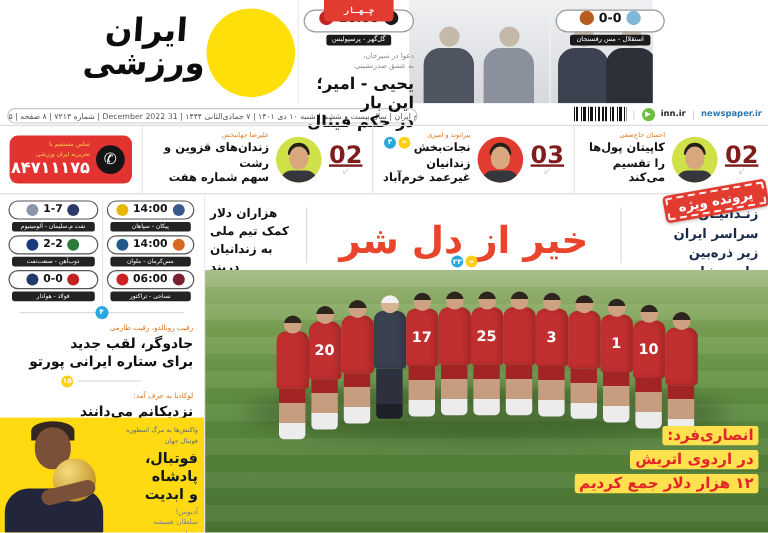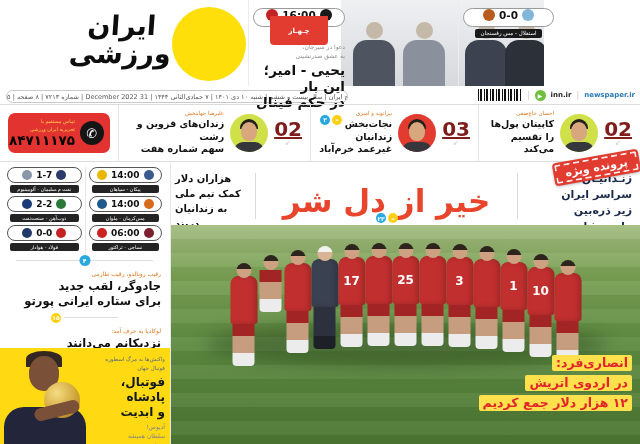--- a/index.html
+++ b/index.html
@@ -22,22 +22,22 @@
   .site2 { font-size:7px; color:#2a7ab5; font-weight:bold; }
   
   .story-mid { position:absolute; left:248px; top:0; width:210px; height:86px; border-left:1px solid #ececec; }
   .story-right { position:absolute; left:458px; top:0; width:182px; height:86px; border-left:1px solid #ececec; }
   .photo-box { position:absolute; top:0; bottom:0; background:linear-gradient(180deg,#eff0f2,#d7d8dc); overflow:hidden; }
   .photo-mid { left:92px; right:0; }
   .photo-right { left:0; right:96px; }
   .fig { position:absolute; bottom:0; }
   .fig-head { width:17px; height:17px; border-radius:50%; background:#c4b8a8; margin:0 auto 1px; }
   .fig-body { width:42px; height:46px; border-radius:14px 14px 0 0; }
-  .ribbon { position:absolute; left:270px; top:16px; width:58px; height:29px; background:#e23b30; color:#fff; font-size:7px; font-weight:bold;
-    display:flex; align-items:center; justify-content:center; border-radius:0 0 4px 4px; z-index:6; }
+  .ribbon { position:absolute; left:270px; top:0; width:58px; height:18px; background:#e23b30; color:#fff; font-size:7px; font-weight:bold;
+    display:flex; align-items:center; justify-content:center; border-radius:0 0 4px 4px; z-index:6;font-family:Liberation Mono, monospace; }
   .pill { display:flex; align-items:flex-start; justify-content:center; gap:4px; border:1px solid #9a9a9a; border-radius:11px; background:#fff; height:19px; padding:0 6px; }
   .pill-time { font-weight:bold; font-size:10.5px; color:#111; direction:ltr; }
   .logo-dot { width:12px; height:12px; border-radius:50%; background:#888; flex-shrink:0; }
   .match-label { background:#1a1a1a; color:#fff; font-size:5.5px; height:9px; line-height:9px; text-align:center; border-radius:2px;
     width:max-content; max-width:100%; padding:0 5px; margin:2px auto 0; }
   .kicker { font-size:6px; color:#8a8a8a; line-height:1.5; text-align:right; }
   .top-h { font-size:13.5px; font-weight:bold; color:#101010; line-height:1.2; text-align:right; }
   .badges { display:inline-flex; gap:2px; vertical-align:middle; margin-right:3px; }
   .badge-y, .badge-b { width:10px; height:10px; border-radius:50%; color:#fff; font-size:6px; font-weight:bold;
     display:inline-flex; align-items:center; justify-content:center; }
@@ -53,21 +53,21 @@
   .portrait { width:38px; height:38px; border-radius:50%; position:relative; overflow:hidden; flex-shrink:0; background:#cfe049; }
   .p-hair { position:absolute; top:5px; left:50%; transform:translateX(-50%); width:18px; height:10px; border-radius:9px 9px 0 0; background:#23201c; }
   .p-head { position:absolute; top:8px; left:50%; transform:translateX(-50%); width:16px; height:19px; border-radius:50% 50% 46% 46%; background:#d8a77e; }
   .p-body { position:absolute; bottom:-7px; left:50%; transform:translateX(-50%); width:30px; height:17px; border-radius:9px 9px 0 0; background:#35373c; }
   .strip-text { text-align:right; }
   .strip-kicker { font-size:5.5px; color:#e07820; margin-bottom:2px; }
   .strip-h { font-size:9.5px; font-weight:bold; color:#111; line-height:1.3; }
   .phone { margin:auto; width:102px; height:40px; background:#e23330; border-radius:7px; color:#fff; display:flex; align-items:center; gap:5px; padding:3px 6px; }
   .phone-icon { width:24px; height:24px; border-radius:50%; background:#151515; color:#fff; font-size:13px; display:flex; align-items:center; justify-content:center; flex-shrink:0; }
   .phone-small { font-size:5px; color:#ffd24a; line-height:1.5; text-align:right; }
-  .phone-num { font-size:13.5px; font-weight:bold; color:#000000; line-height:1.1; }
+  .phone-num { font-size:13.5px; font-weight:bold; color:#ffffff; line-height:1.1; }
   
   .sidebar { position:absolute; left:0; top:163px; width:170px; height:281px; padding:4px 5px 0 4px; }
   .sb-card { display:flex; gap:0; }
   .sb-col { width:50%; padding:0 3px; }
   .sb-col:first-child { border-left:1px solid #e6e6e6; }
   .sb-entry { margin-bottom:3px; }
   .sb-pill { height:16px; border:1px solid #555; border-radius:9px; display:flex; align-items:center; justify-content:center; gap:4px; background:#fff; }
   .sb-score { font-size:9px; font-weight:bold; color:#111; direction:ltr; }
   .sb-dot { width:10px; height:10px; border-radius:50%; background:#777; flex-shrink:0; }
   .sb-label { background:#232323; color:#fff; font-size:5px; height:8px; line-height:8px; text-align:center; border-radius:2px; margin:2px 3px 0; overflow:hidden; white-space:nowrap; }
@@ -404,20 +404,23 @@
       <div class="huddle">
           <div class="pl" style="margin-top: 20px;">
             <div class="pl-head"></div>
             <div class="pl-torso">
               <span class="pl-num"></span>
             </div>
             <div class="pl-legs"></div>
           </div>
           <div class="pl" style="margin-top: 12px;">
             <div class="pl-head"></div>
+            <div class="pl-torso">
+              <span class="pl-num">20</span>
+            </div>
             <div class="pl-legs"></div>
           </div>
           <div class="pl" style="margin-top: 7px;">
             <div class="pl-head"></div>
             <div class="pl-torso">
               <span class="pl-num"></span>
             </div>
             <div class="pl-legs"></div>
           </div>
           <div class="pl coach" style="margin-top: 3px;">

